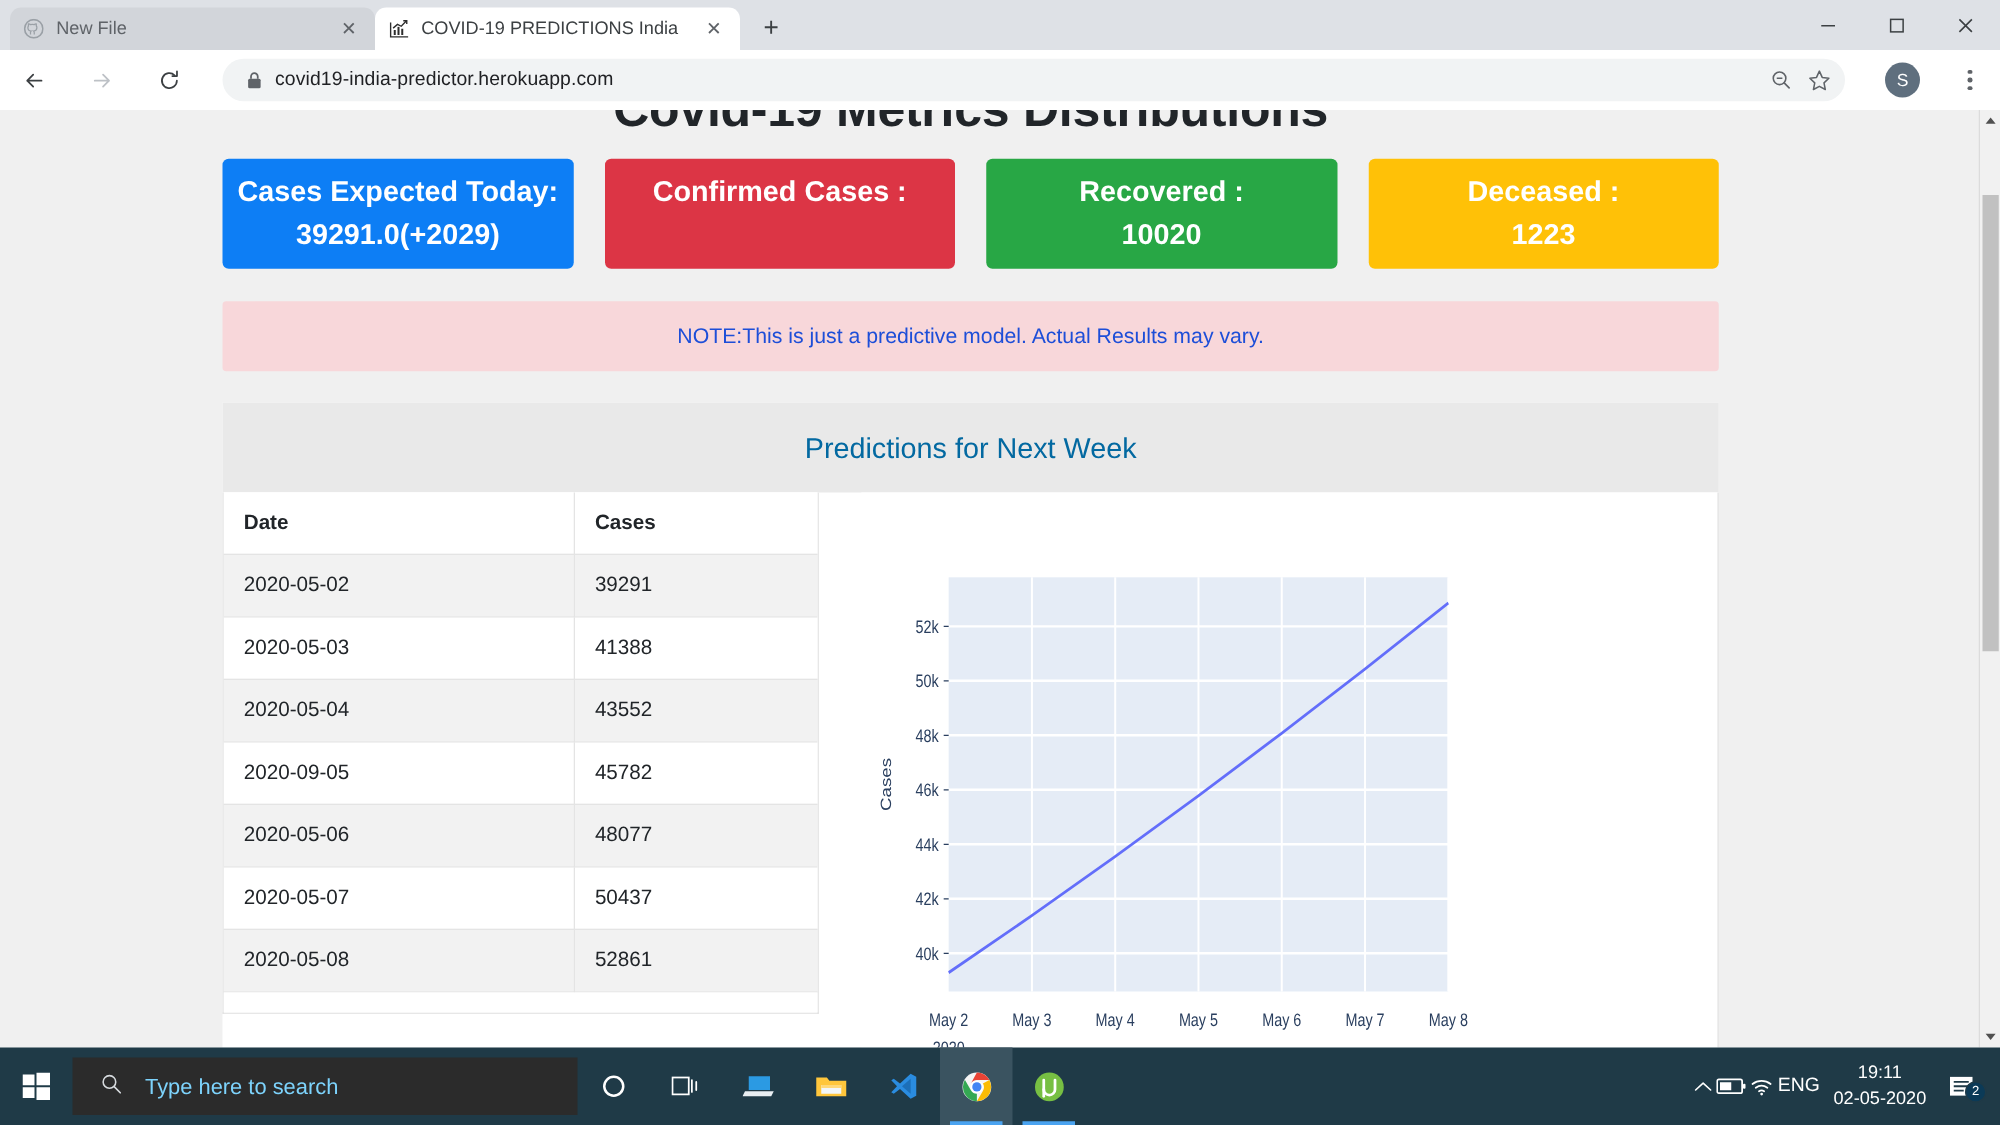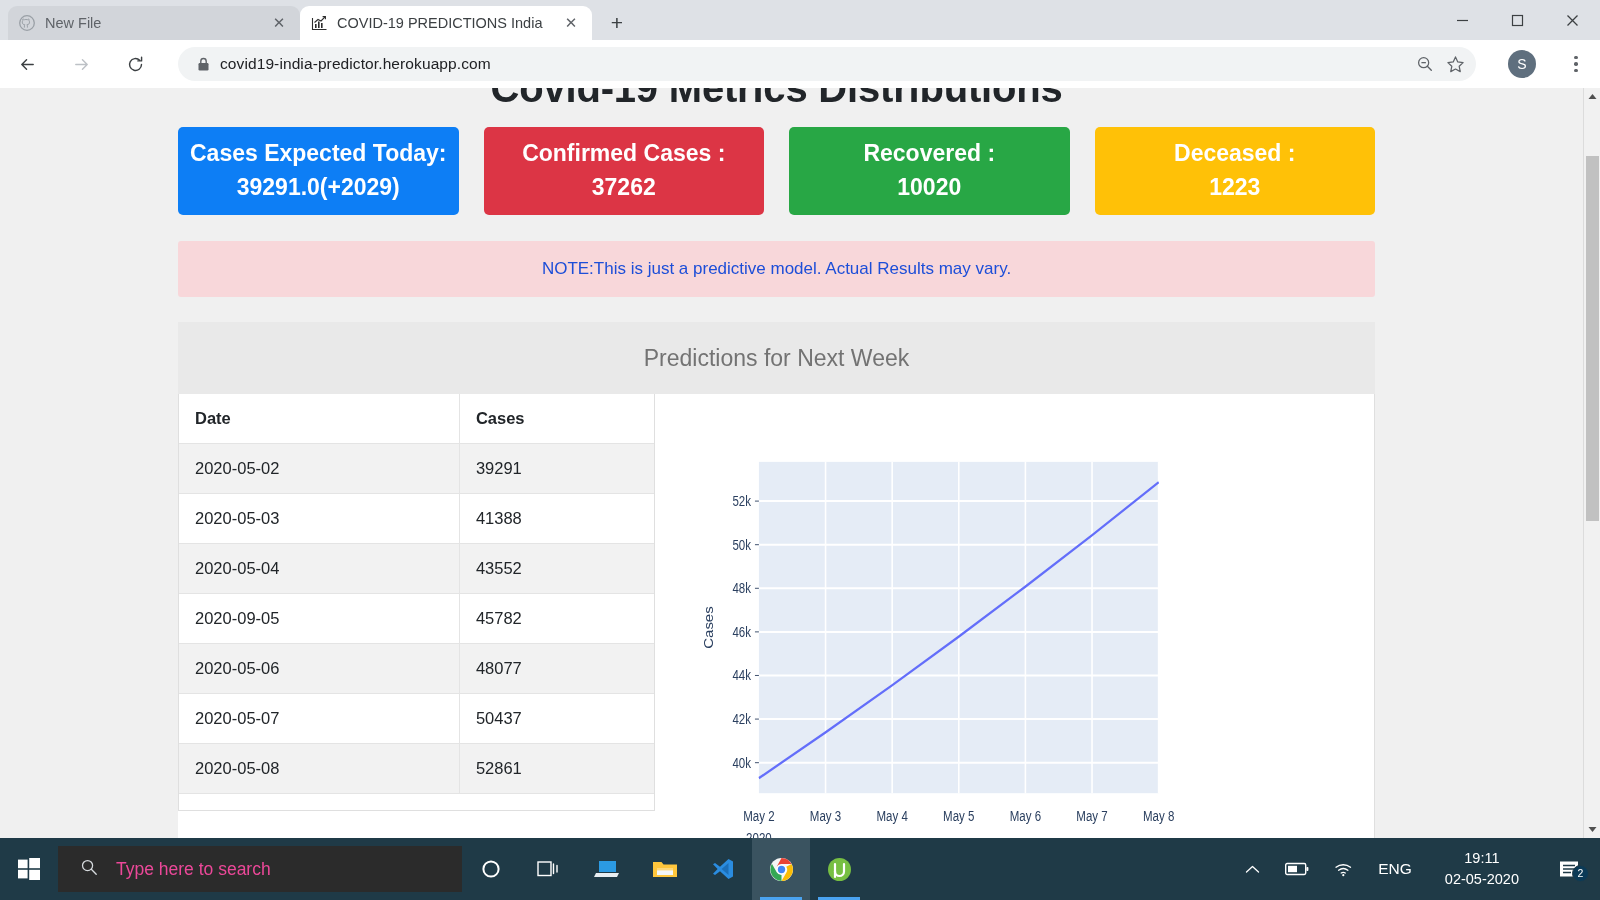--- a/index.html
+++ b/index.html
@@ -67,21 +67,21 @@
   .card-value { font-size: 23px; font-weight: 700; margin-top: 5px; line-height: 1.2; }
 
   .note {
     margin: 26px 178px 0 178px; background: #f8d7da; color: #1d4ed8;
     text-align: center; padding: 18px 10px; font-size: 17px; border-radius: 3px;
   }
 
   .panel { margin: 25px 178px 0 178px; background: #ffffff; }
   .panel-head {
     background: #e9e9e9; text-align: center; padding: 23px 10px 22px 10px;
-    font-size: 23px; color: #737373; font-weight: 400;
+    font-size: 23px; color: #0369a1; font-weight: 400;
   }
   .panel-body { display: flex; align-items: flex-start; }
 
   .table-wrap { width: 477px; background: #ffffff; border: 1px solid #dfdfdf; border-top: none; }
   table { width: 100%; border-collapse: collapse; }
   th, td {
     text-align: left; padding: 15px 16px; font-size: 16.5px; color: #212529;
     border-bottom: 1px solid #e4e4e4; border-right: 1px solid #e4e4e4;
   }
   th { font-weight: 700; background: #ffffff; }
@@ -104,26 +104,26 @@
   
   .taskbar {
     position: absolute; left: 0; bottom: 0; width: 1600px; height: 62px;
     background: #1f3a47; display: flex; align-items: center;
   }
   .startbtn { width: 58px; height: 62px; display: flex; align-items: center; justify-content: center; }
   .searchbox {
     width: 404px; height: 46px; background: #2b2b2b; display: flex; align-items: center;
     padding-left: 22px; gap: 18px;
   }
-  .searchtext { color: #ec4899; font-size: 17.5px; }
+  .searchtext { color: #7dd3fc; font-size: 17.5px; }
   .tbicon { width: 58px; height: 62px; display: flex; align-items: center; justify-content: center; position: relative; }
   .tbicon.active { background: #3a5360; }
   .tbicon.active::after { content: ""; position: absolute; bottom: 0; left: 8px; right: 8px; height: 3px; background: #4aa3f0; }
   .tbicon.running::after { content: ""; position: absolute; bottom: 0; left: 8px; right: 8px; height: 3px; background: #4aa3f0; }
-  .tray { margin-left: auto; display: flex; align-items: center; gap: 25px; padding-right: 12px; color: #ffffff; }
+  .tray { margin-left: auto; display: flex; align-items: center; gap: 3px; padding-right: 12px; color: #ffffff; }
   .trayitem { display: flex; align-items: center; justify-content: center; }
   .lang { font-size: 15.5px; }
   .clock { text-align: center; font-size: 14.5px; line-height: 1.45; padding: 0 8px; }
   .notif { width: 36px; display: flex; align-items: center; justify-content: center; position: relative; }
   .notif-badge {
     position: absolute; right: -1px; bottom: -3px; width: 17px; height: 17px; border-radius: 50%;
     background: #0b3a57; color: #fff; font-size: 10.5px; display: flex; align-items: center; justify-content: center;
     border: 1px solid #1f3a47;
   }
 </style>
@@ -234,21 +234,20 @@
 
       <div class="page-heading">Covid-19 Metrics Distributions</div>
 
       <div class="cards">
         <div class="card" style="background:#0d7ef5">
           <div class="card-label">Cases Expected Today:</div>
           <div class="card-value">39291.0(+2029)</div>
         </div>
         <div class="card" style="background:#dc3545">
           <div class="card-label">Confirmed Cases :</div>
-          <div class="card-value">37262</div>
         </div>
         <div class="card" style="background:#28a745">
           <div class="card-label">Recovered :</div>
           <div class="card-value">10020</div>
         </div>
         <div class="card" style="background:#ffc107">
           <div class="card-label">Deceased :</div>
           <div class="card-value">1223</div>
         </div>
       </div>

